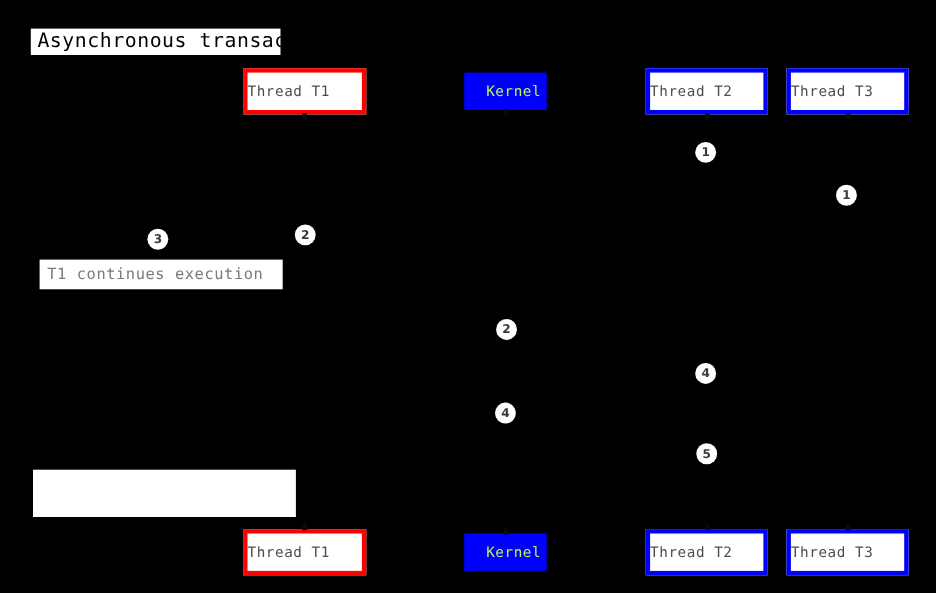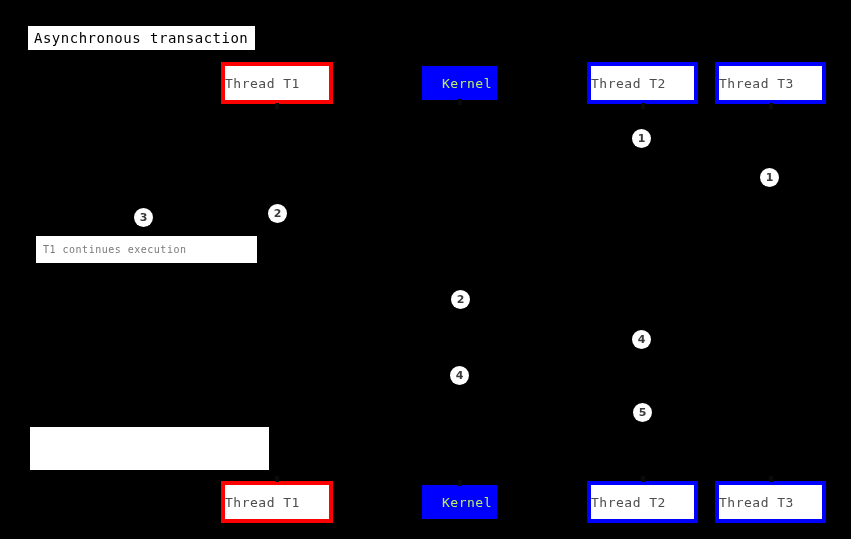--- a/index.html
+++ b/index.html
@@ -16,21 +16,21 @@
     font-family: "DejaVu Sans Mono", "Liberation Mono", monospace;
   }
 
   
   .abs { position: absolute; box-sizing: border-box; }
 
   
   .title-banner {
     background: #ffffff;
     color: #000000;
-    font-size: 14px;
+    font-size: 18px;
     line-height: 1;
     letter-spacing: 0.5px;
     display: flex;
     align-items: center;
     justify-content: flex-start;
     padding: 0 6px;
     white-space: nowrap;
   }
 
   
@@ -62,21 +62,21 @@
   
   .lifestub {
     background: #0a0a0a;
     width: 4px;
   }
 
   
   .note-box {
     background: #ffffff;
     color: #7a7a7a;
-    font-size: 10px;
+    font-size: 14px;
     letter-spacing: 0.5px;
     line-height: 1;
     display: flex;
     align-items: center;
     justify-content: flex-start;
     padding: 0 7px;
     white-space: nowrap;
   }
   .note-box-empty {
     background: #ffffff;

